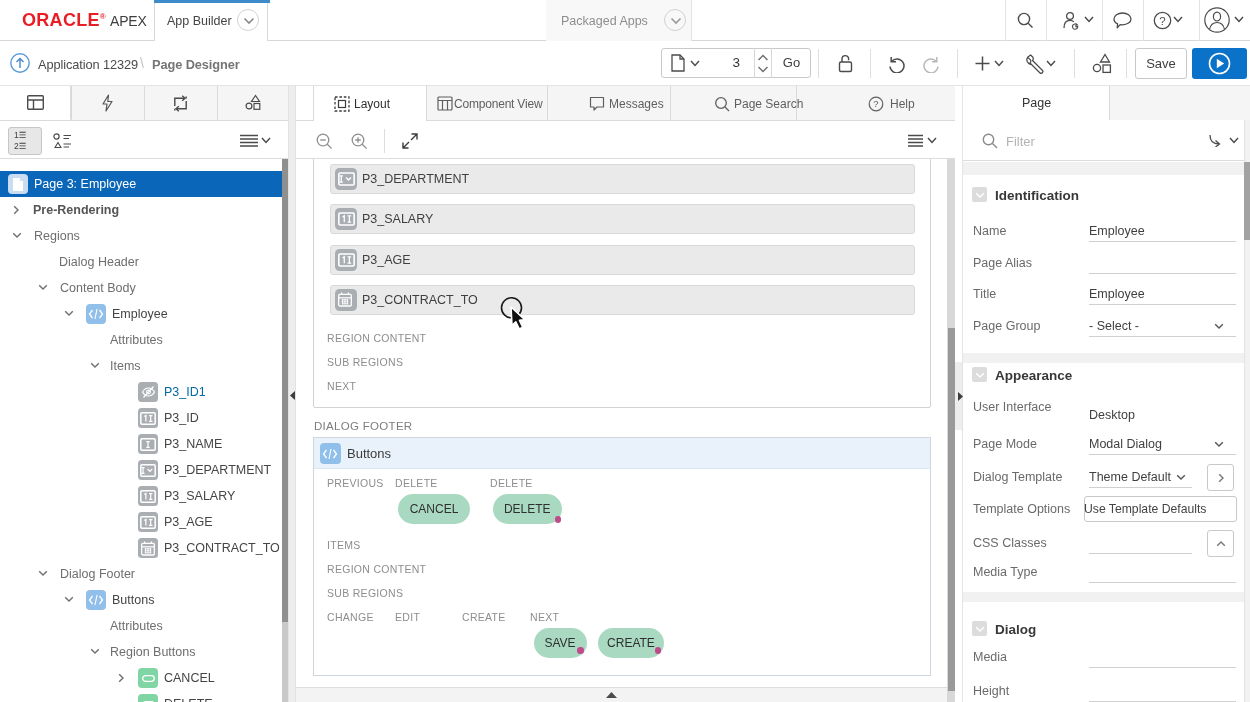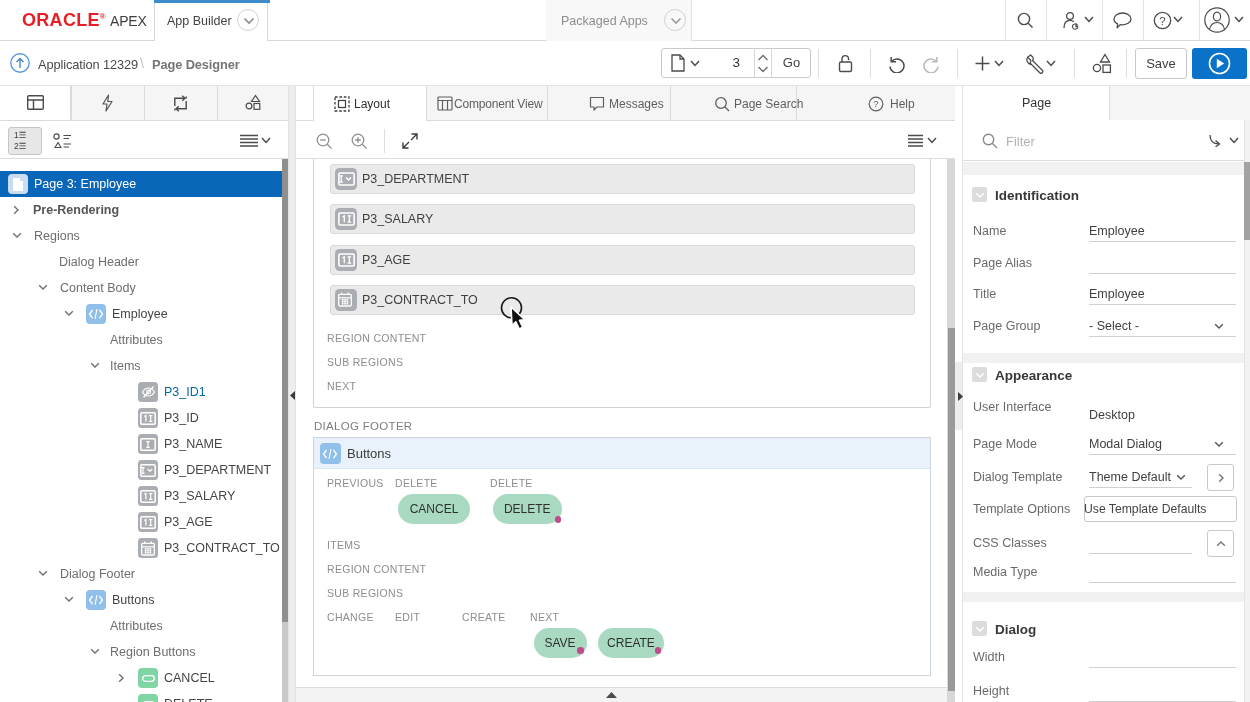--- a/index.html
+++ b/index.html
@@ -551,21 +551,21 @@
         <path d="M1.2 5.8 L5 2 L8.8 5.8" fill="none" stroke="#777" stroke-width="1.4"></path>
       </svg>
 <div class="plabel" style="top:445px">Media Type</div>
       <div class="pline" style="top:462px;width:147px"></div>
 <div class="sepband" style="top:472px"></div>
 <div class="secbox" style="top:501px"></div>
       <svg class="abs" style="left:11.5px;top:506px" width="10" height="7" viewBox="0 0 10 7">
         <path d="M1.2 1.2 L5 5 L8.8 1.2" fill="none" stroke="#fff" stroke-width="1.4"></path>
       </svg>
       <div class="sechead" style="top:502px">Dialog</div>
-<div class="plabel" style="top:530px">Width</div>
+<div class="plabel" style="top:530px">Media</div>
       <div class="pline" style="top:547px;width:147px"></div>
 <div class="plabel" style="top:564px">Height</div>
       <div class="pline" style="top:581px;width:147px"></div>
 </div>
 
   <div class="abs" style="left:1244px;top:34px;width:6px;height:582px;background:#f2f2f2;border-left:1px solid #e4e4e4"></div>
   <div class="abs" style="left:1244px;top:76px;width:6px;height:78px;background:#a2a2a2"></div>
 </div>
 
 </body></html>

